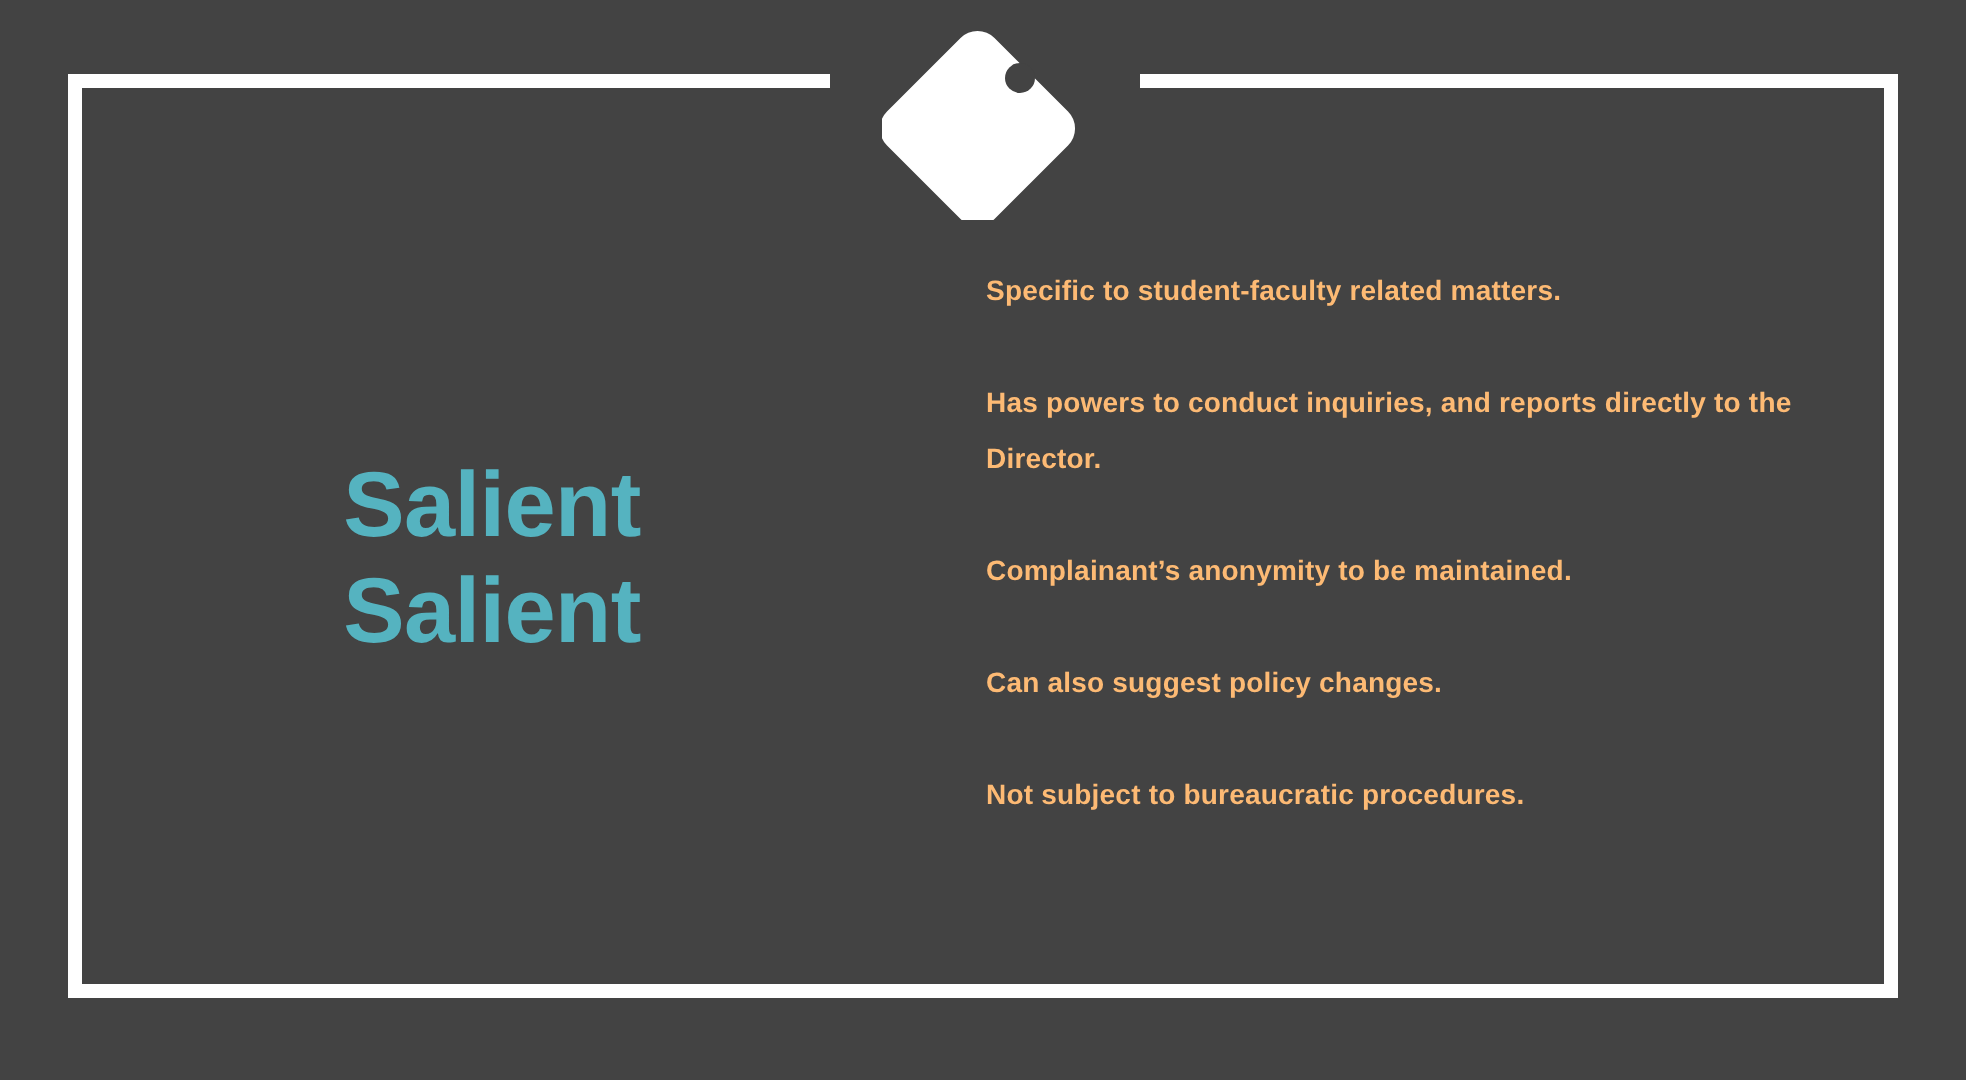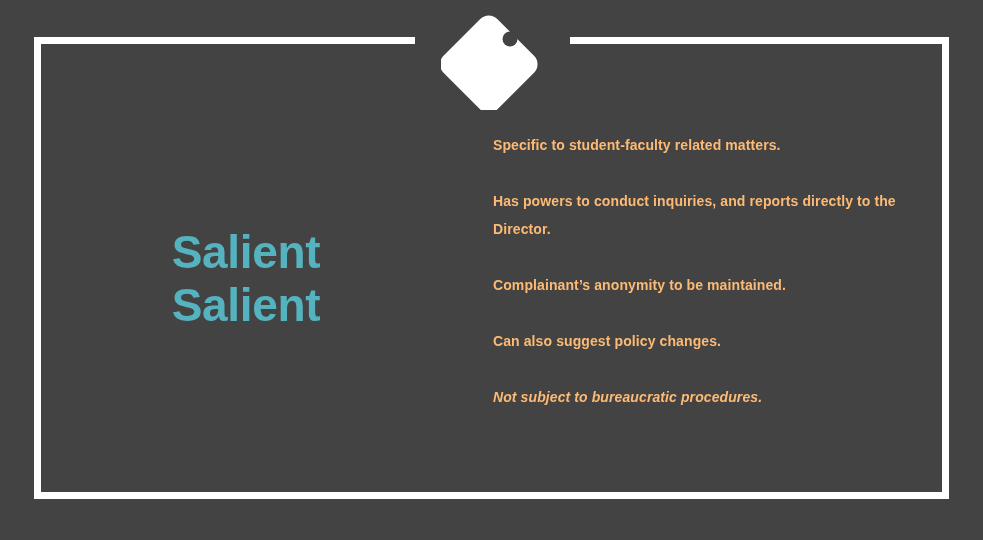--- a/index.html
+++ b/index.html
@@ -68,21 +68,21 @@
     width: 430px;
   }
   .feature-item {
     color: #fdba74;
     font-size: 14px;
     font-weight: bold;
     line-height: 28px;
     letter-spacing: 0.1px;
     margin: 0 0 28px 0;
   }
-  .feature-item:last-child { margin-bottom: 0; font-style: italic; }
+  .feature-item:last-child { margin-bottom: 0; }
 </style>
 </head>
 <body>
 
 <div id="slide">
 
   <div class="frame-bar" id="frame-top-left"></div>
   <div class="frame-bar" id="frame-top-right"></div>
   <div class="frame-bar" id="frame-left"></div>
   <div class="frame-bar" id="frame-right"></div>

